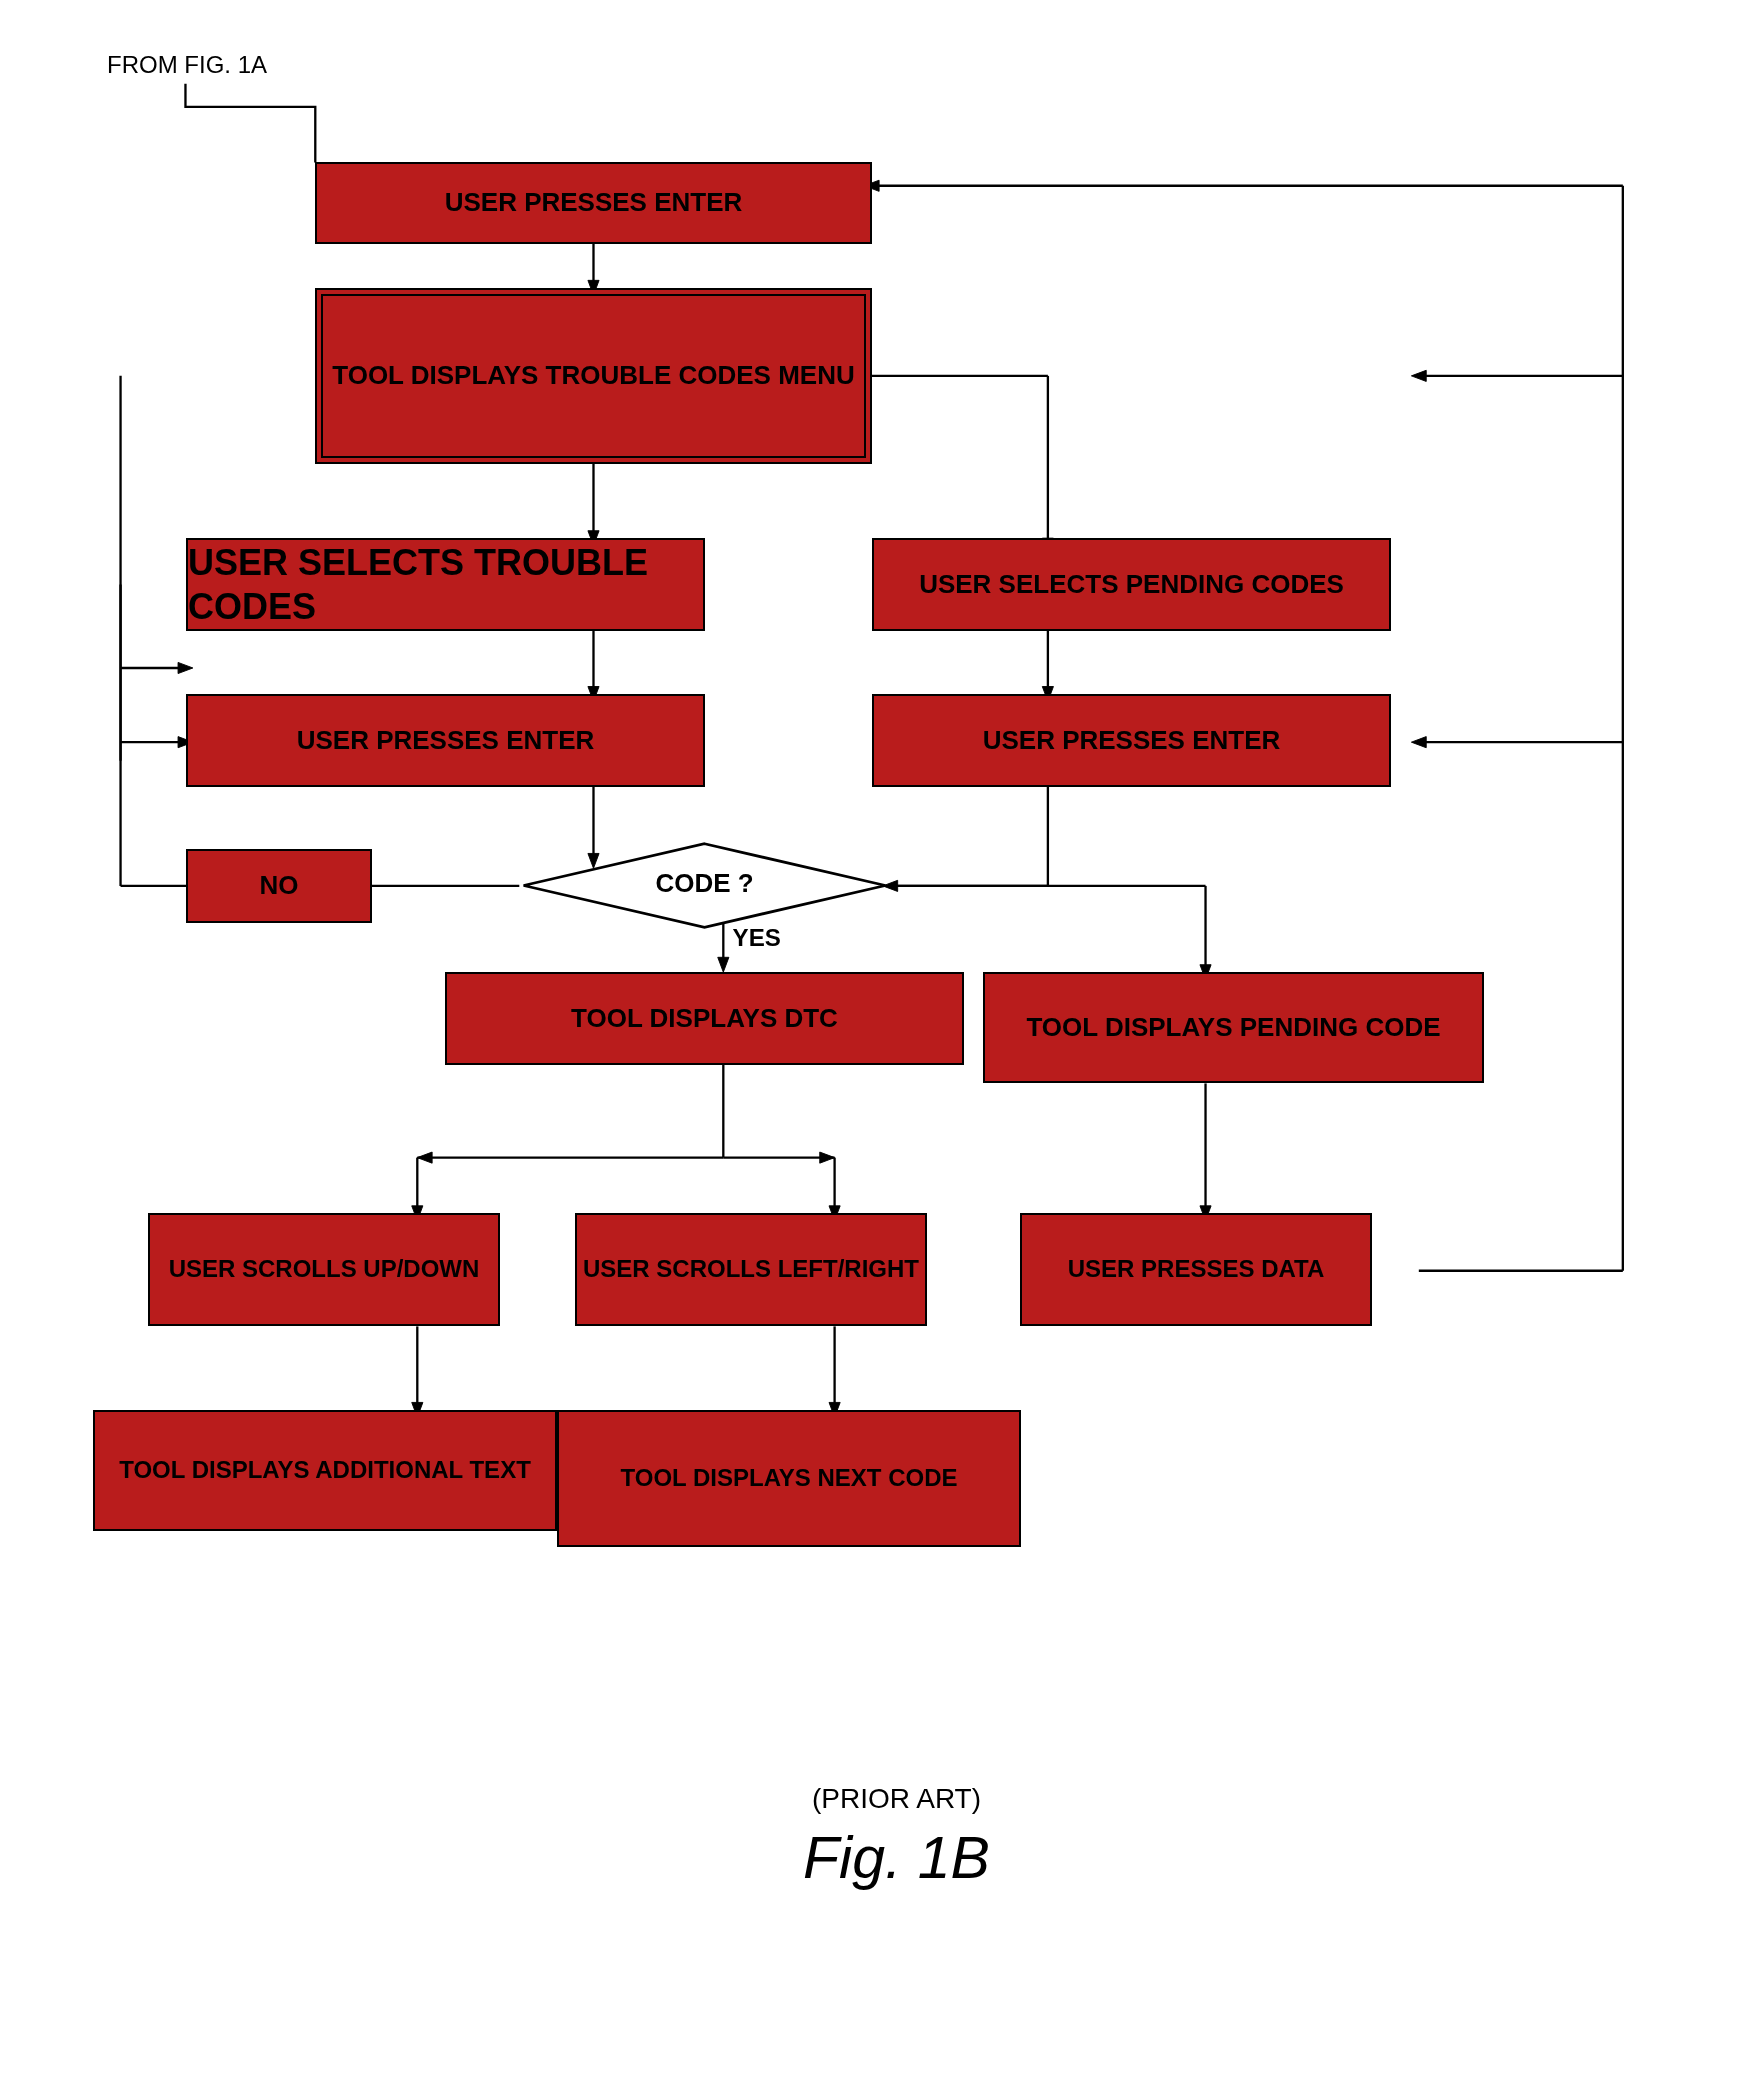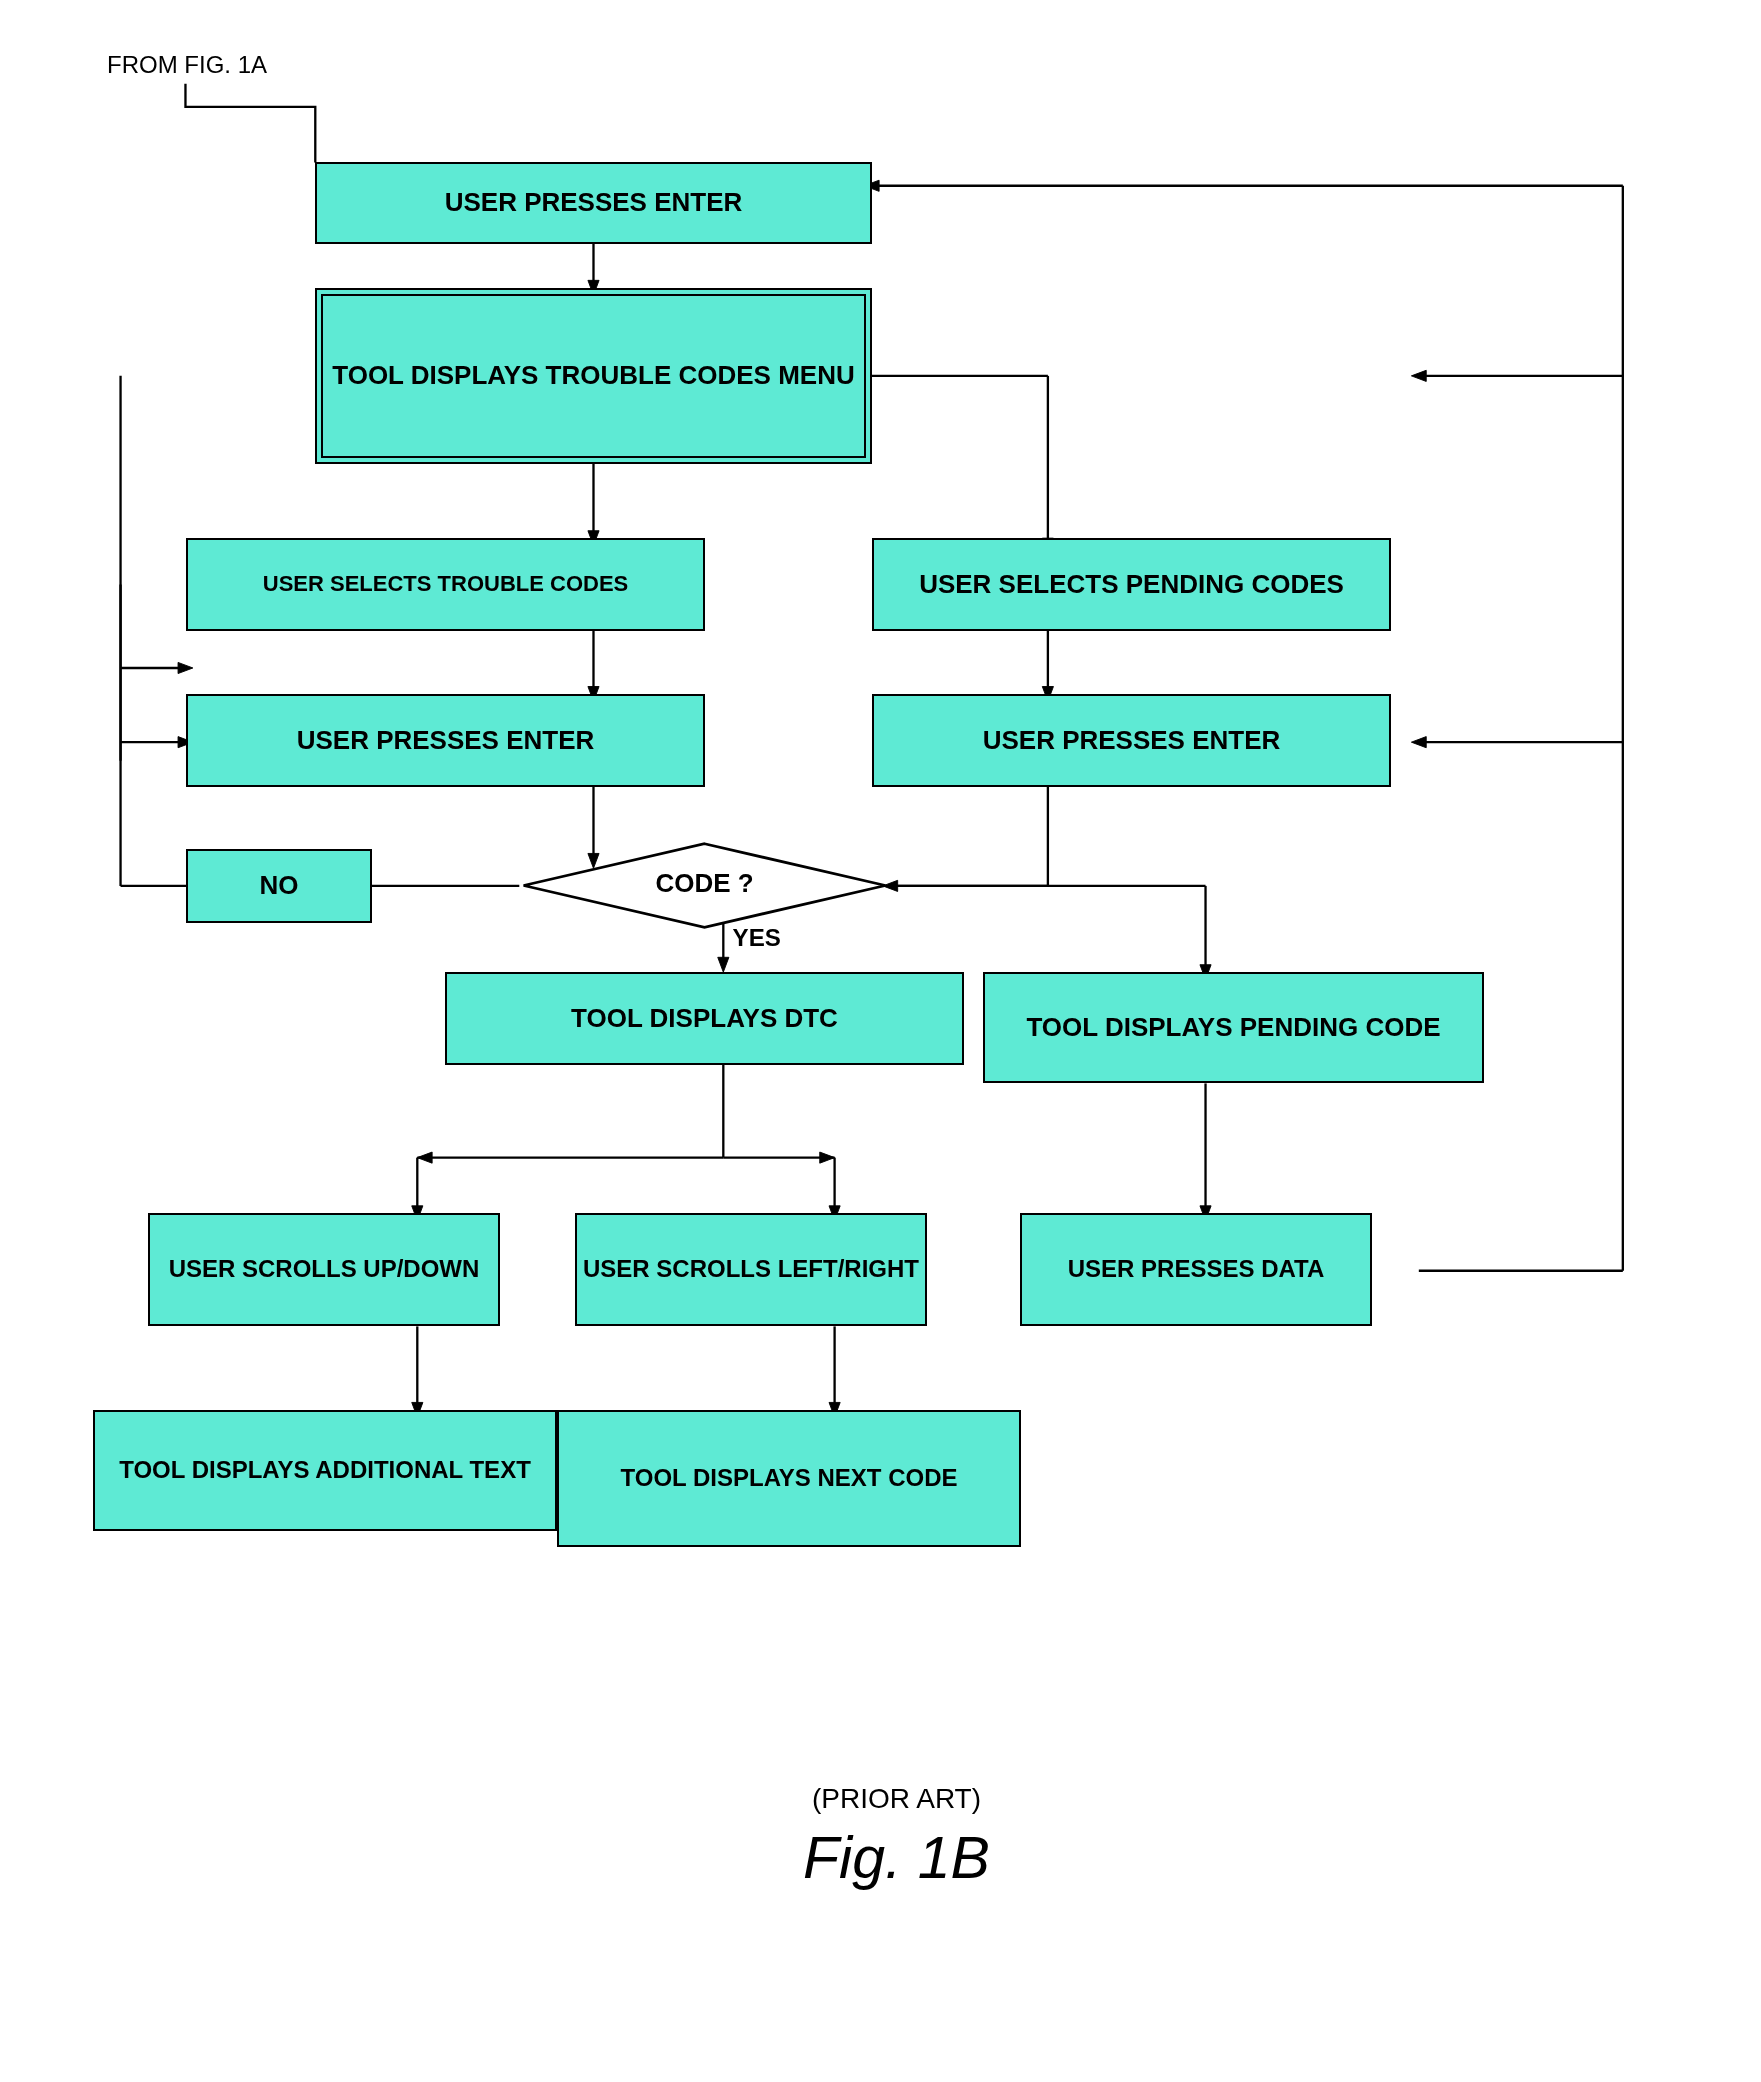--- a/index.html
+++ b/index.html
@@ -15,21 +15,21 @@
     .diagram-container {
       position: relative;
       width: 1761px;
       height: 1948px;
       padding: 37px;
     }
 
     .flowbox {
       position: absolute;
       border: 2.8px solid #000;
-      background: #5eead4;
+      background: #b91c1c;
       display: flex;
       align-items: center;
       justify-content: center;
       text-align: center;
       font-size: 26px;
       font-weight: bold;
       font-family: Arial, Helvetica, sans-serif;
       line-height: 1.2;
     }
 
@@ -172,21 +172,21 @@
     <span>USER PRESSES ENTER</span>
   </div>
 
   <div class="flowbox" style="left:315px; top:288px; width:557px; height:176px; border-width:2.8px;">
     <div style="position:absolute;top:3.7px;left:3.7px;right:3.7px;bottom:3.7px;border:2.8px solid #000;display:flex;align-items:center;justify-content:center;">
       <span style="font-size:26px;font-weight:bold;text-align:center;line-height:1.2;">TOOL DISPLAYS TROUBLE CODES MENU</span>
     </div>
   </div>
 
   <div class="flowbox" style="left:186px; top:538px; width:519px; height:93px;">
-    <span style="font-size:22px;font-weight:bold;text-align:left;line-height:1.2;">USER SELECTS TROUBLE CODES</span>
+    <span style="font-size:36px;font-weight:bold;text-align:left;line-height:1.2;">USER SELECTS TROUBLE CODES</span>
   </div>
 
   <div class="flowbox" style="left:872px; top:538px; width:519px; height:93px;">
     <span style="font-size:26px;font-weight:bold;text-align:center;line-height:1.2;">USER SELECTS PENDING CODES</span>
   </div>
 
   <div class="flowbox" style="left:186px; top:694px; width:519px; height:93px;">
     <span>USER PRESSES ENTER</span>
   </div>
 

